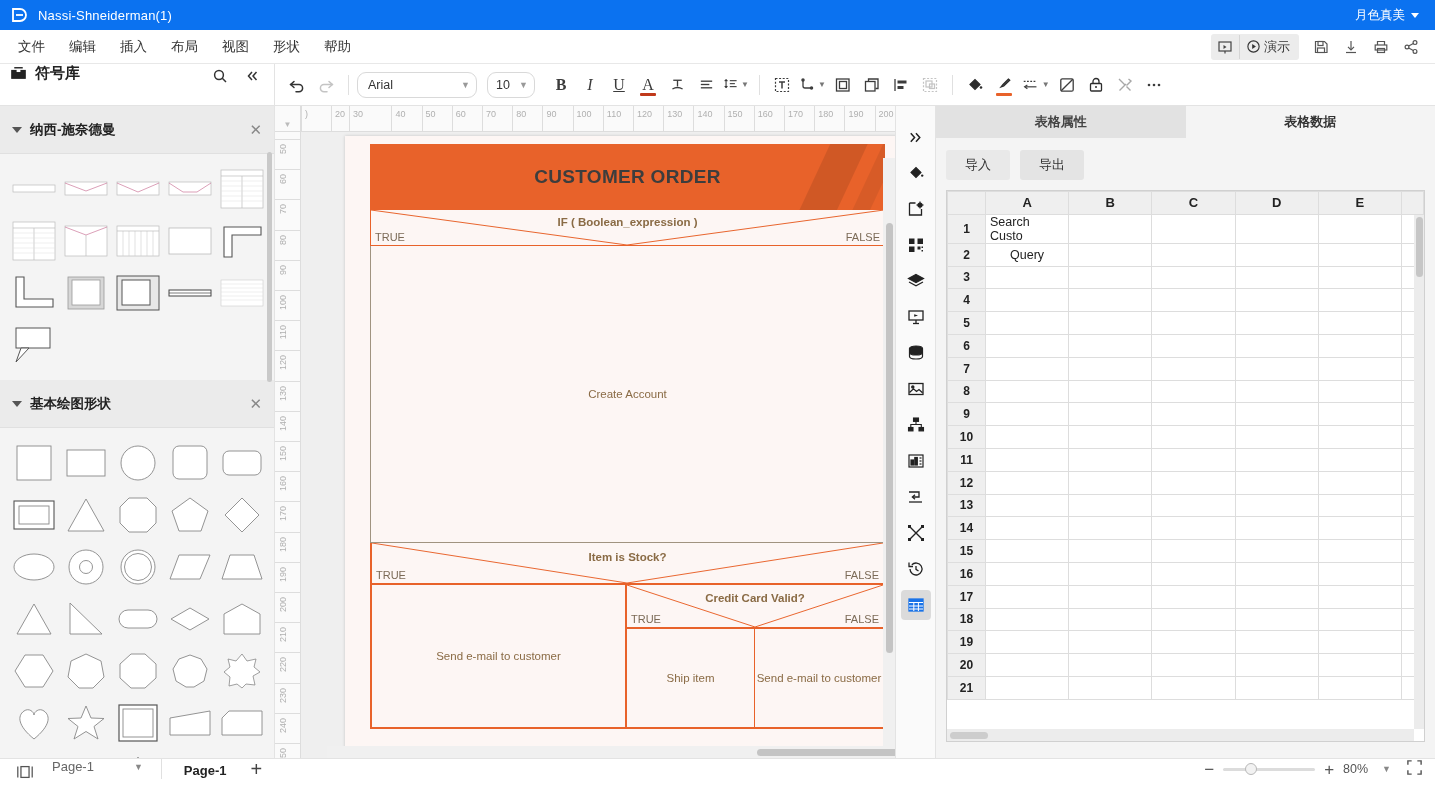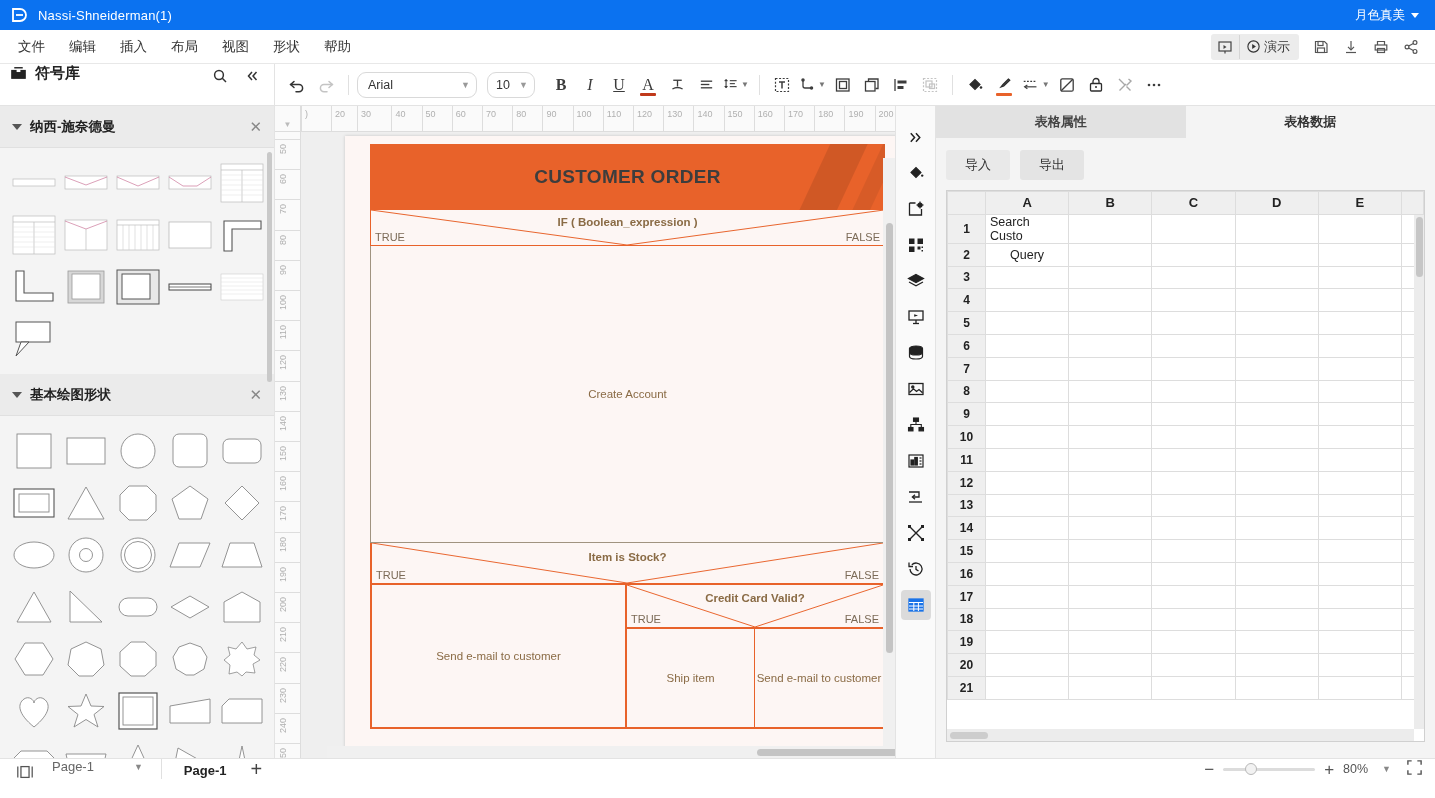--- a/index.html
+++ b/index.html
@@ -78,21 +78,21 @@
 
   
   .body-area { flex: 1; display: flex; min-height: 0; }
 
   
   .shape-panel {
     width: 275px; flex: 0 0 275px; border-right: 1px solid #e3e3e3; background: #f7f7f7;
     display: flex; flex-direction: column; position: relative; overflow: hidden;
   }
   .section-head {
-    height: 42px; display: flex; align-items: center; padding: 0 12px; background: #ebebeb;
+    height: 48px; display: flex; align-items: center; padding: 0 12px; background: #ebebeb;
     border-bottom: 1px solid #e0e0e0; cursor: pointer; gap: 8px;
   }
   .tri { width:0;height:0;border-left:5px solid transparent;border-right:5px solid transparent;border-top:6px solid #555; }
   .section-title { font-size: 13.5px; font-weight: bold; color: #222; flex: 1; }
   .sec-close { color: #888; font-size: 15px; cursor: pointer; line-height: 1; }
   .shape-grid {
     display: grid; grid-template-columns: repeat(5, 1fr); gap: 10px 4px;
     padding: 14px 8px 14px 10px; background: #f4f4f4;
   }
   .shape-cell {
@@ -834,21 +834,21 @@
         <div class="ruler-corner">
           <span style="font-size:8px;color:#bbb">▼</span>
         </div>
         <div class="ruler-h" id="ruler-h">
           <div class="tick" style="left:0px">
               <span>)</span>
             </div>
         <div class="tick" style="left: 30px;">
               <span>20</span>
             </div>
-            <div class="tick" style="left: 56px;">
+            <div class="tick" style="left: 48px;">
               <span>30</span>
             </div>
             <div class="tick" style="left: 90.4px;">
               <span>40</span>
             </div>
             <div class="tick" style="left: 120.6px;">
               <span>50</span>
             </div>
             <div class="tick" style="left: 150.8px;">
               <span>60</span>

